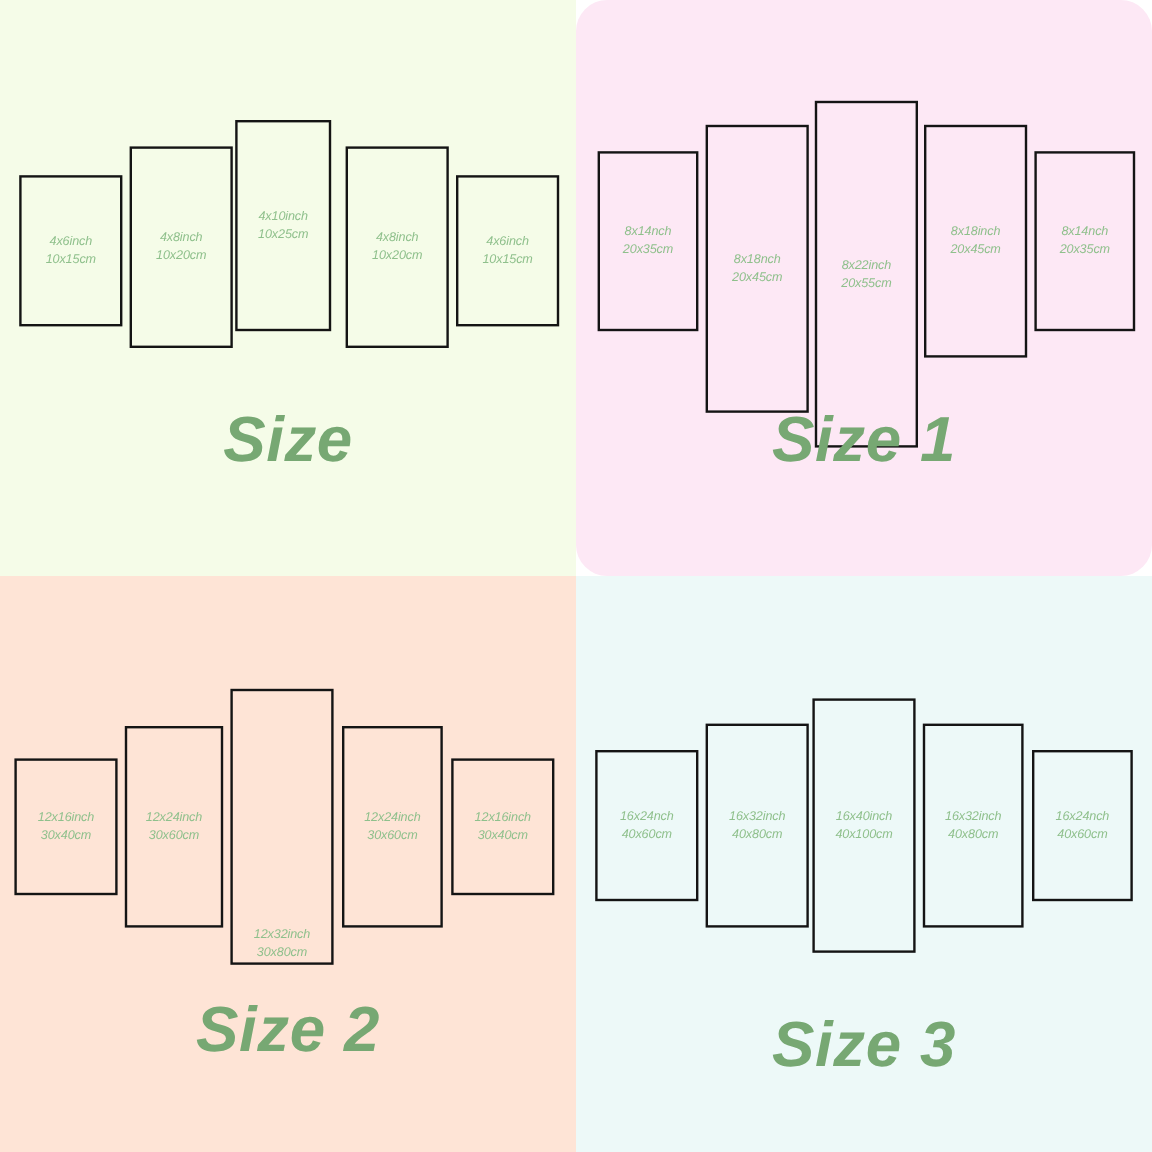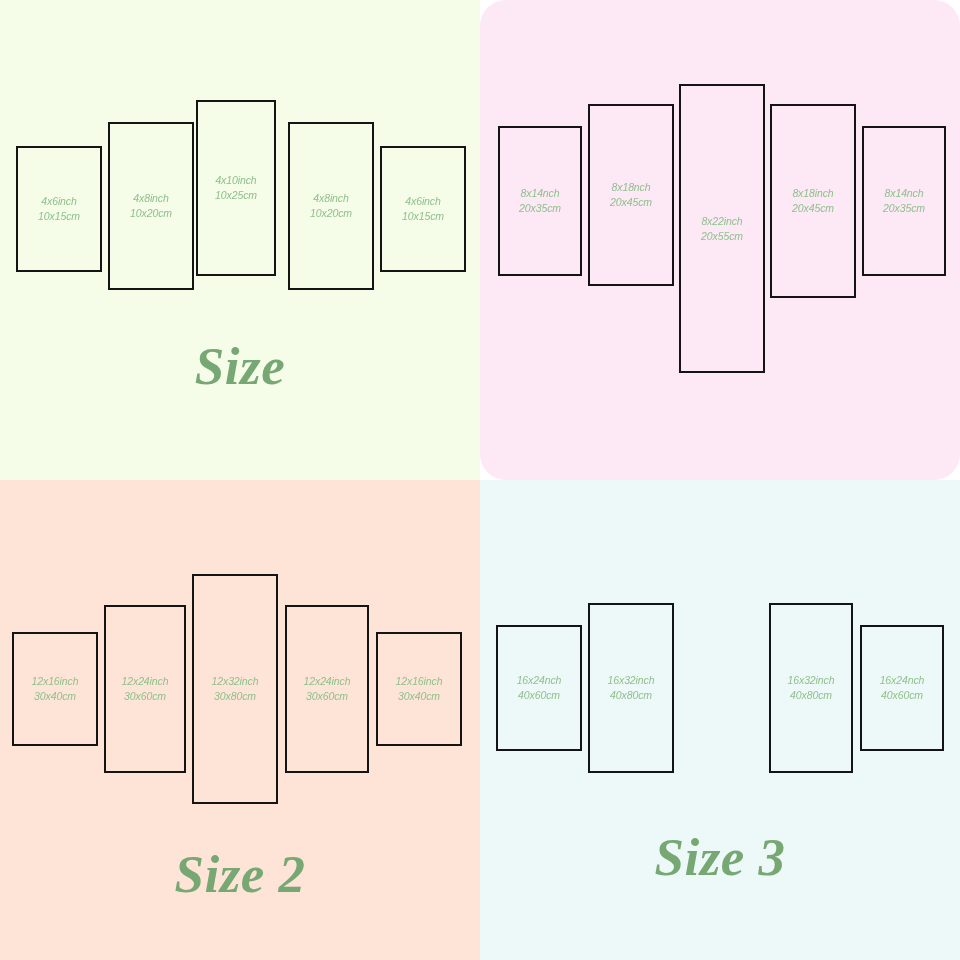--- a/index.html
+++ b/index.html
@@ -47,21 +47,21 @@
     white-space:nowrap;
     user-select:none;
   }
   .panel-label .ln{display:block;}
   
   .size-heading{
     position:absolute;
     left:0;
     width:480px;
     text-align:center;
-    font-family:Liberation Serif, serif;
+    font-family:Liberation Sans, sans-serif;
     font-weight:bold;
     font-style:italic;
     color:#77a873;
     font-size:53px;
     letter-spacing:0.5px;
     user-select:none;
   }
 </style>
 </head>
 <body>
@@ -103,21 +103,21 @@
       <div class="size-heading" style="top: 336px; color: rgb(119, 168, 115);">Size</div>
     </div>
     <div class="quadrant" style="background: rgb(253, 232, 245); border-radius: 26px;">
       <div class="panel-group">
         <div class="panel" style="left: 18px; top: 126px; width: 84px; height: 150px; border-color: rgb(20, 20, 20);">
           <div class="panel-label" style="color: rgb(143, 192, 140);">
             <span class="ln">8x14nch</span>
             <span class="ln">20x35cm</span>
           </div>
         </div>
-        <div class="panel" style="left: 108px; top: 104px; width: 86px; height: 182px; border-color: rgb(20, 20, 20);">
+        <div class="panel" style="left: 108px; top: 104px; width: 86px; height: 240px; border-color: rgb(20, 20, 20);">
           <div class="panel-label" style="color: rgb(143, 192, 140);">
             <span class="ln">8x18nch</span>
             <span class="ln">20x45cm</span>
           </div>
         </div>
         <div class="panel" style="left: 199px; top: 84px; width: 86px; height: 289px; border-color: rgb(20, 20, 20);">
           <div class="panel-label" style="color: rgb(143, 192, 140);">
             <span class="ln">8x22inch</span>
             <span class="ln">20x55cm</span>
           </div>
@@ -128,78 +128,85 @@
             <span class="ln">20x45cm</span>
           </div>
         </div>
         <div class="panel" style="left: 382px; top: 126px; width: 84px; height: 150px; border-color: rgb(20, 20, 20);">
           <div class="panel-label" style="color: rgb(143, 192, 140);">
             <span class="ln">8x14nch</span>
             <span class="ln">20x35cm</span>
           </div>
         </div>
       </div>
+      <div class="size-heading" style="top: 336px; color: rgb(119, 168, 115);">Size 1</div>
     </div>
     <div class="quadrant" style="background: rgb(254, 228, 214);">
       <div class="panel-group">
         <div class="panel" style="left: 12px; top: 152px; width: 86px; height: 114px; border-color: rgb(20, 20, 20);">
           <div class="panel-label" style="color: rgb(143, 192, 140);">
             <span class="ln">12x16inch</span>
             <span class="ln">30x40cm</span>
           </div>
         </div>
         <div class="panel" style="left: 104px; top: 125px; width: 82px; height: 168px; border-color: rgb(20, 20, 20);">
           <div class="panel-label" style="color: rgb(143, 192, 140);">
             <span class="ln">12x24inch</span>
             <span class="ln">30x60cm</span>
           </div>
         </div>
-        <div class="panel" style="left: 192px; top: 94px; width: 86px; height: 230px; border-color: rgb(20, 20, 20);">
+        <div class="panel" style="left: 192px; top: 94px; width: 86px; height: 230px; border-color: rgb(20, 20, 20); align-items: flex-end;">
           <div class="panel-label" style="color: rgb(143, 192, 140);">
             <span class="ln">12x32inch</span>
             <span class="ln">30x80cm</span>
           </div>
         </div>
         <div class="panel" style="left: 285px; top: 125px; width: 84px; height: 168px; border-color: rgb(20, 20, 20);">
           <div class="panel-label" style="color: rgb(143, 192, 140);">
             <span class="ln">12x24inch</span>
             <span class="ln">30x60cm</span>
           </div>
         </div>
         <div class="panel" style="left: 376px; top: 152px; width: 86px; height: 114px; border-color: rgb(20, 20, 20);">
           <div class="panel-label" style="color: rgb(143, 192, 140);">
             <span class="ln">12x16inch</span>
             <span class="ln">30x40cm</span>
           </div>
         </div>
       </div>
-      <div class="size-heading" style="top: 364px; color: rgb(119, 168, 115);">Size 2</div>
+      <div class="size-heading" style="top: 348px; color: rgb(119, 168, 115);">Size 2</div>
     </div>
     <div class="quadrant" style="background: rgb(237, 249, 248);">
       <div class="panel-group">
         <div class="panel" style="left: 16px; top: 145px; width: 86px; height: 126px; border-color: rgb(20, 20, 20);">
           <div class="panel-label" style="color: rgb(143, 192, 140);">
             <span class="ln">16x24nch</span>
             <span class="ln">40x60cm</span>
           </div>
         </div>
         <div class="panel" style="left: 108px; top: 123px; width: 86px; height: 170px; border-color: rgb(20, 20, 20);">
           <div class="panel-label" style="color: rgb(143, 192, 140);">
             <span class="ln">16x32inch</span>
             <span class="ln">40x80cm</span>
           </div>
         </div>
+        <div class="panel" style="left: 197px; top: 102px; width: 86px; height: 212px; border-color: rgb(20, 20, 20);">
+          <div class="panel-label" style="color: rgb(143, 192, 140);">
+            <span class="ln">16x40inch</span>
+            <span class="ln">40x100cm</span>
+          </div>
+        </div>
         <div class="panel" style="left: 289px; top: 123px; width: 84px; height: 170px; border-color: rgb(20, 20, 20);">
           <div class="panel-label" style="color: rgb(143, 192, 140);">
             <span class="ln">16x32inch</span>
             <span class="ln">40x80cm</span>
           </div>
         </div>
         <div class="panel" style="left: 380px; top: 145px; width: 84px; height: 126px; border-color: rgb(20, 20, 20);">
           <div class="panel-label" style="color: rgb(143, 192, 140);">
             <span class="ln">16x24nch</span>
             <span class="ln">40x60cm</span>
           </div>
         </div>
       </div>
-      <div class="size-heading" style="top: 347px; color: rgb(119, 168, 115);">Size 3</div>
+      <div class="size-heading" style="top: 360px; color: rgb(119, 168, 115);">Size 3</div>
     </div>
   </div>
 
 </body></html>

